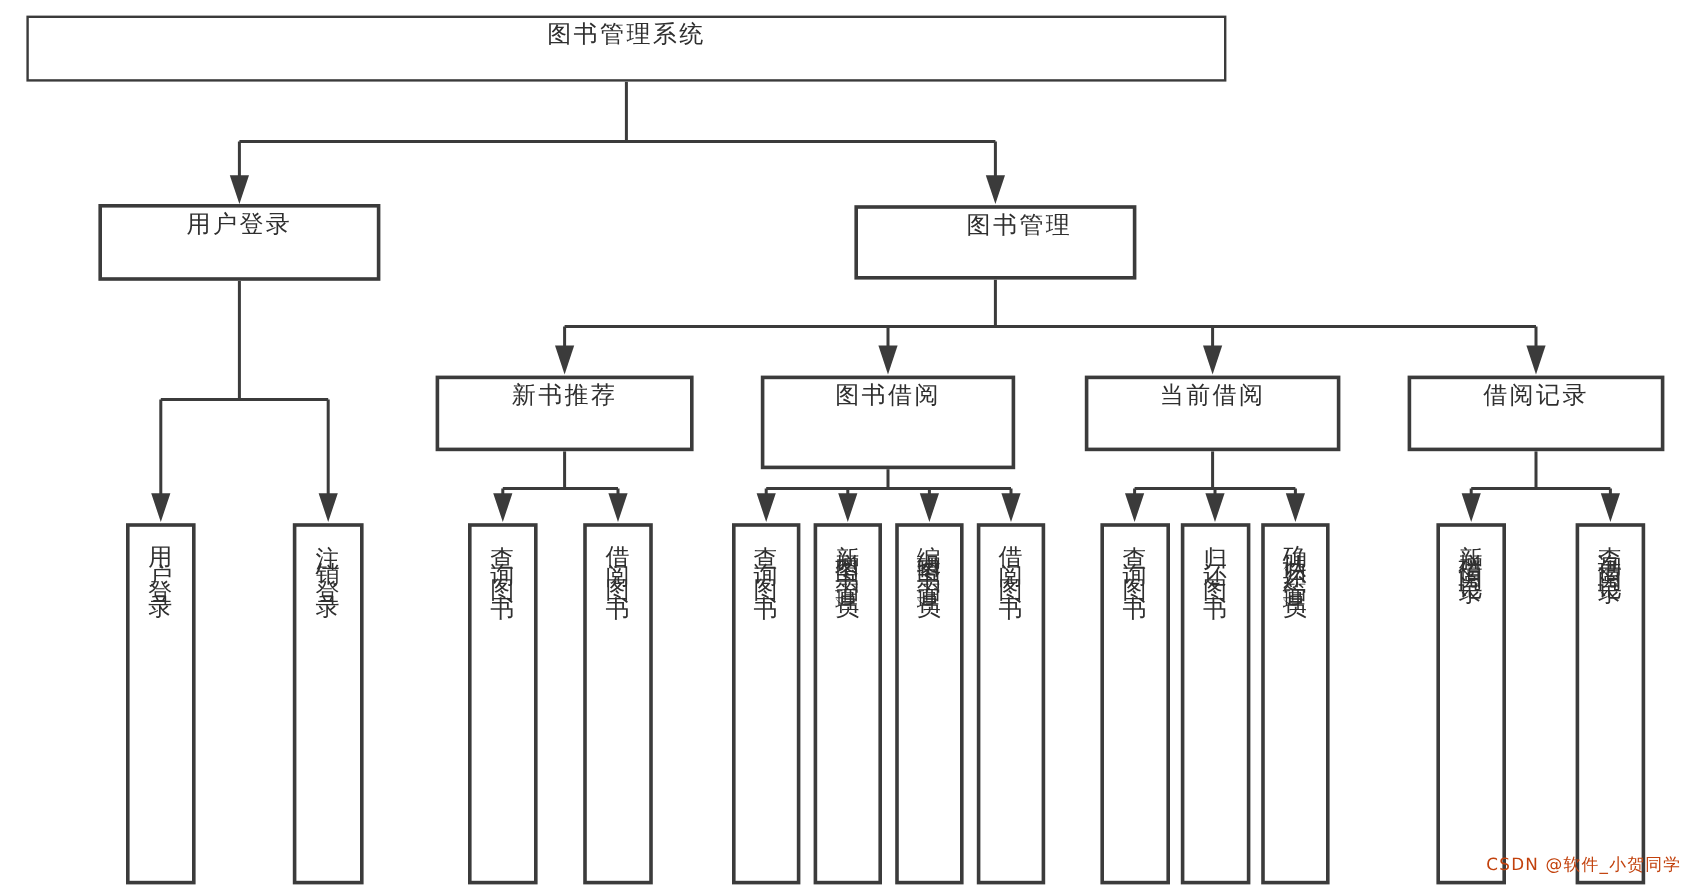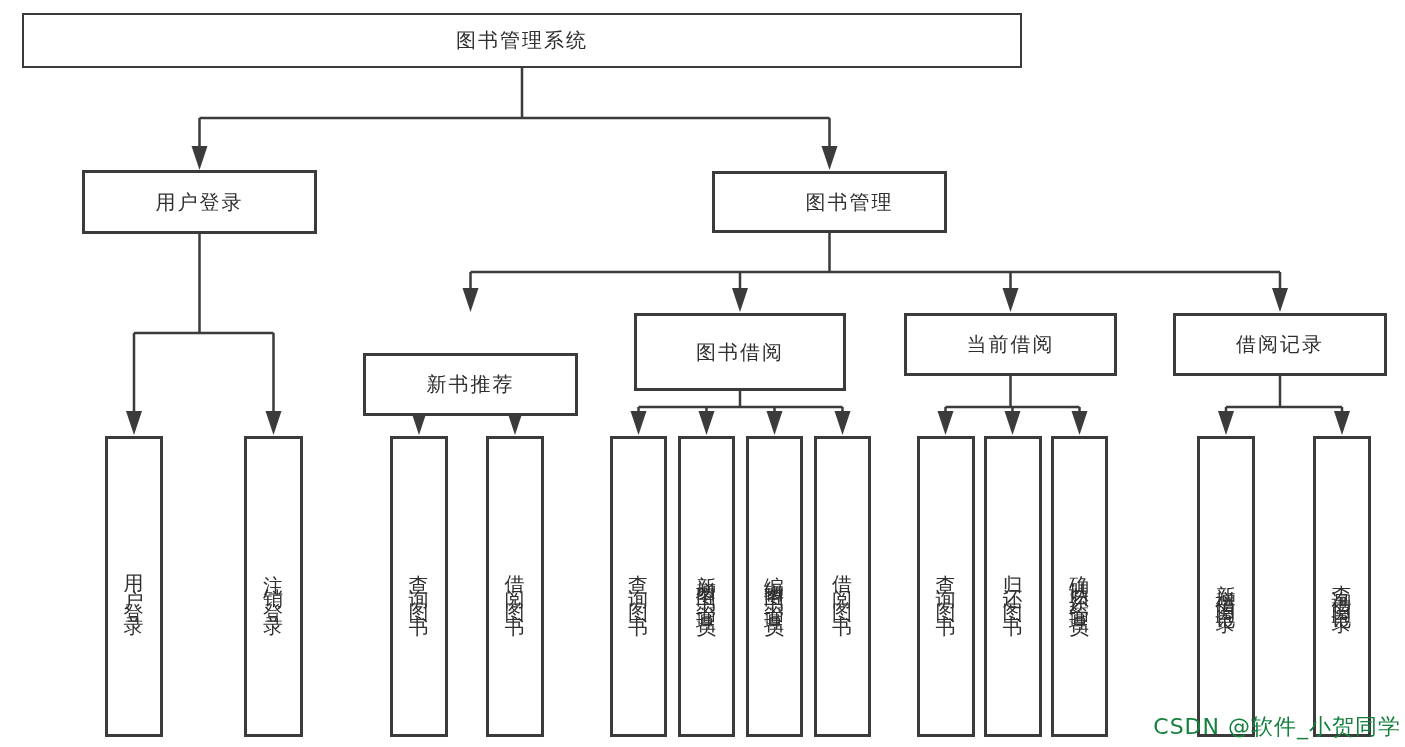--- a/index.html
+++ b/index.html
@@ -22,21 +22,20 @@
     width: 1405px;
     height: 747px;
   }
   .node {
     position: absolute;
     box-sizing: border-box;
     background: #ffffff;
     border: 3px solid #3b3b3b;
     color: #2f2f2f;
     display: flex;
-    align-items: center;
     justify-content: center;
     z-index: 2;
   }
   .node.root { border-width: 2px; }
   .hlabel {
     font-size: 20px;
     letter-spacing: 2px;
     white-space: nowrap;
   }
   .vtext {
@@ -45,22 +44,22 @@
     font-size: 20px;
     line-height: 1.1;
     letter-spacing: 6px;
     white-space: nowrap;
   }
   .short .vtext { letter-spacing: 14px; }
   .wm {
     position: absolute;
     right: 4px;
     top: 712px;
-    font-size: 22px;
-    color: #15803d;
+    font-size: 14px;
+    color: #c2410c;
     letter-spacing: 1px;
     z-index: 3;
     white-space: nowrap;
   }
 </style>
 </head>
 <body>
 
 <div id="canvas">
 
@@ -108,21 +107,21 @@
     <span class="hlabel">图书管理系统</span>
   </div>
 
   <div class="node" style="left:82px; top:170px; width:235px; height:64px;">
     <span class="hlabel">用户登录</span>
   </div>
   <div class="node" style="left:712px; top:171px; width:235px; height:62px;padding-left:40px;">
     <span class="hlabel">图书管理</span>
   </div>
 
-  <div class="node" style="left:363px; top:313px; width:215px; height:63px;margin-top:40px;">
+  <div class="node" style="left:363px; top:313px; width:215px; height:63px;">
     <span class="hlabel">新书推荐</span>
   </div>
   <div class="node" style="left:634px; top:313px; width:212px; height:78px;">
     <span class="hlabel">图书借阅</span>
   </div>
   <div class="node" style="left:1173px; top:313px; width:214px; height:63px;">
     <span class="hlabel">借阅记录</span>
   </div>
   <div class="node" style="left:904px; top:313px; width:213px; height:63px;">
     <span class="hlabel">当前借阅</span>

